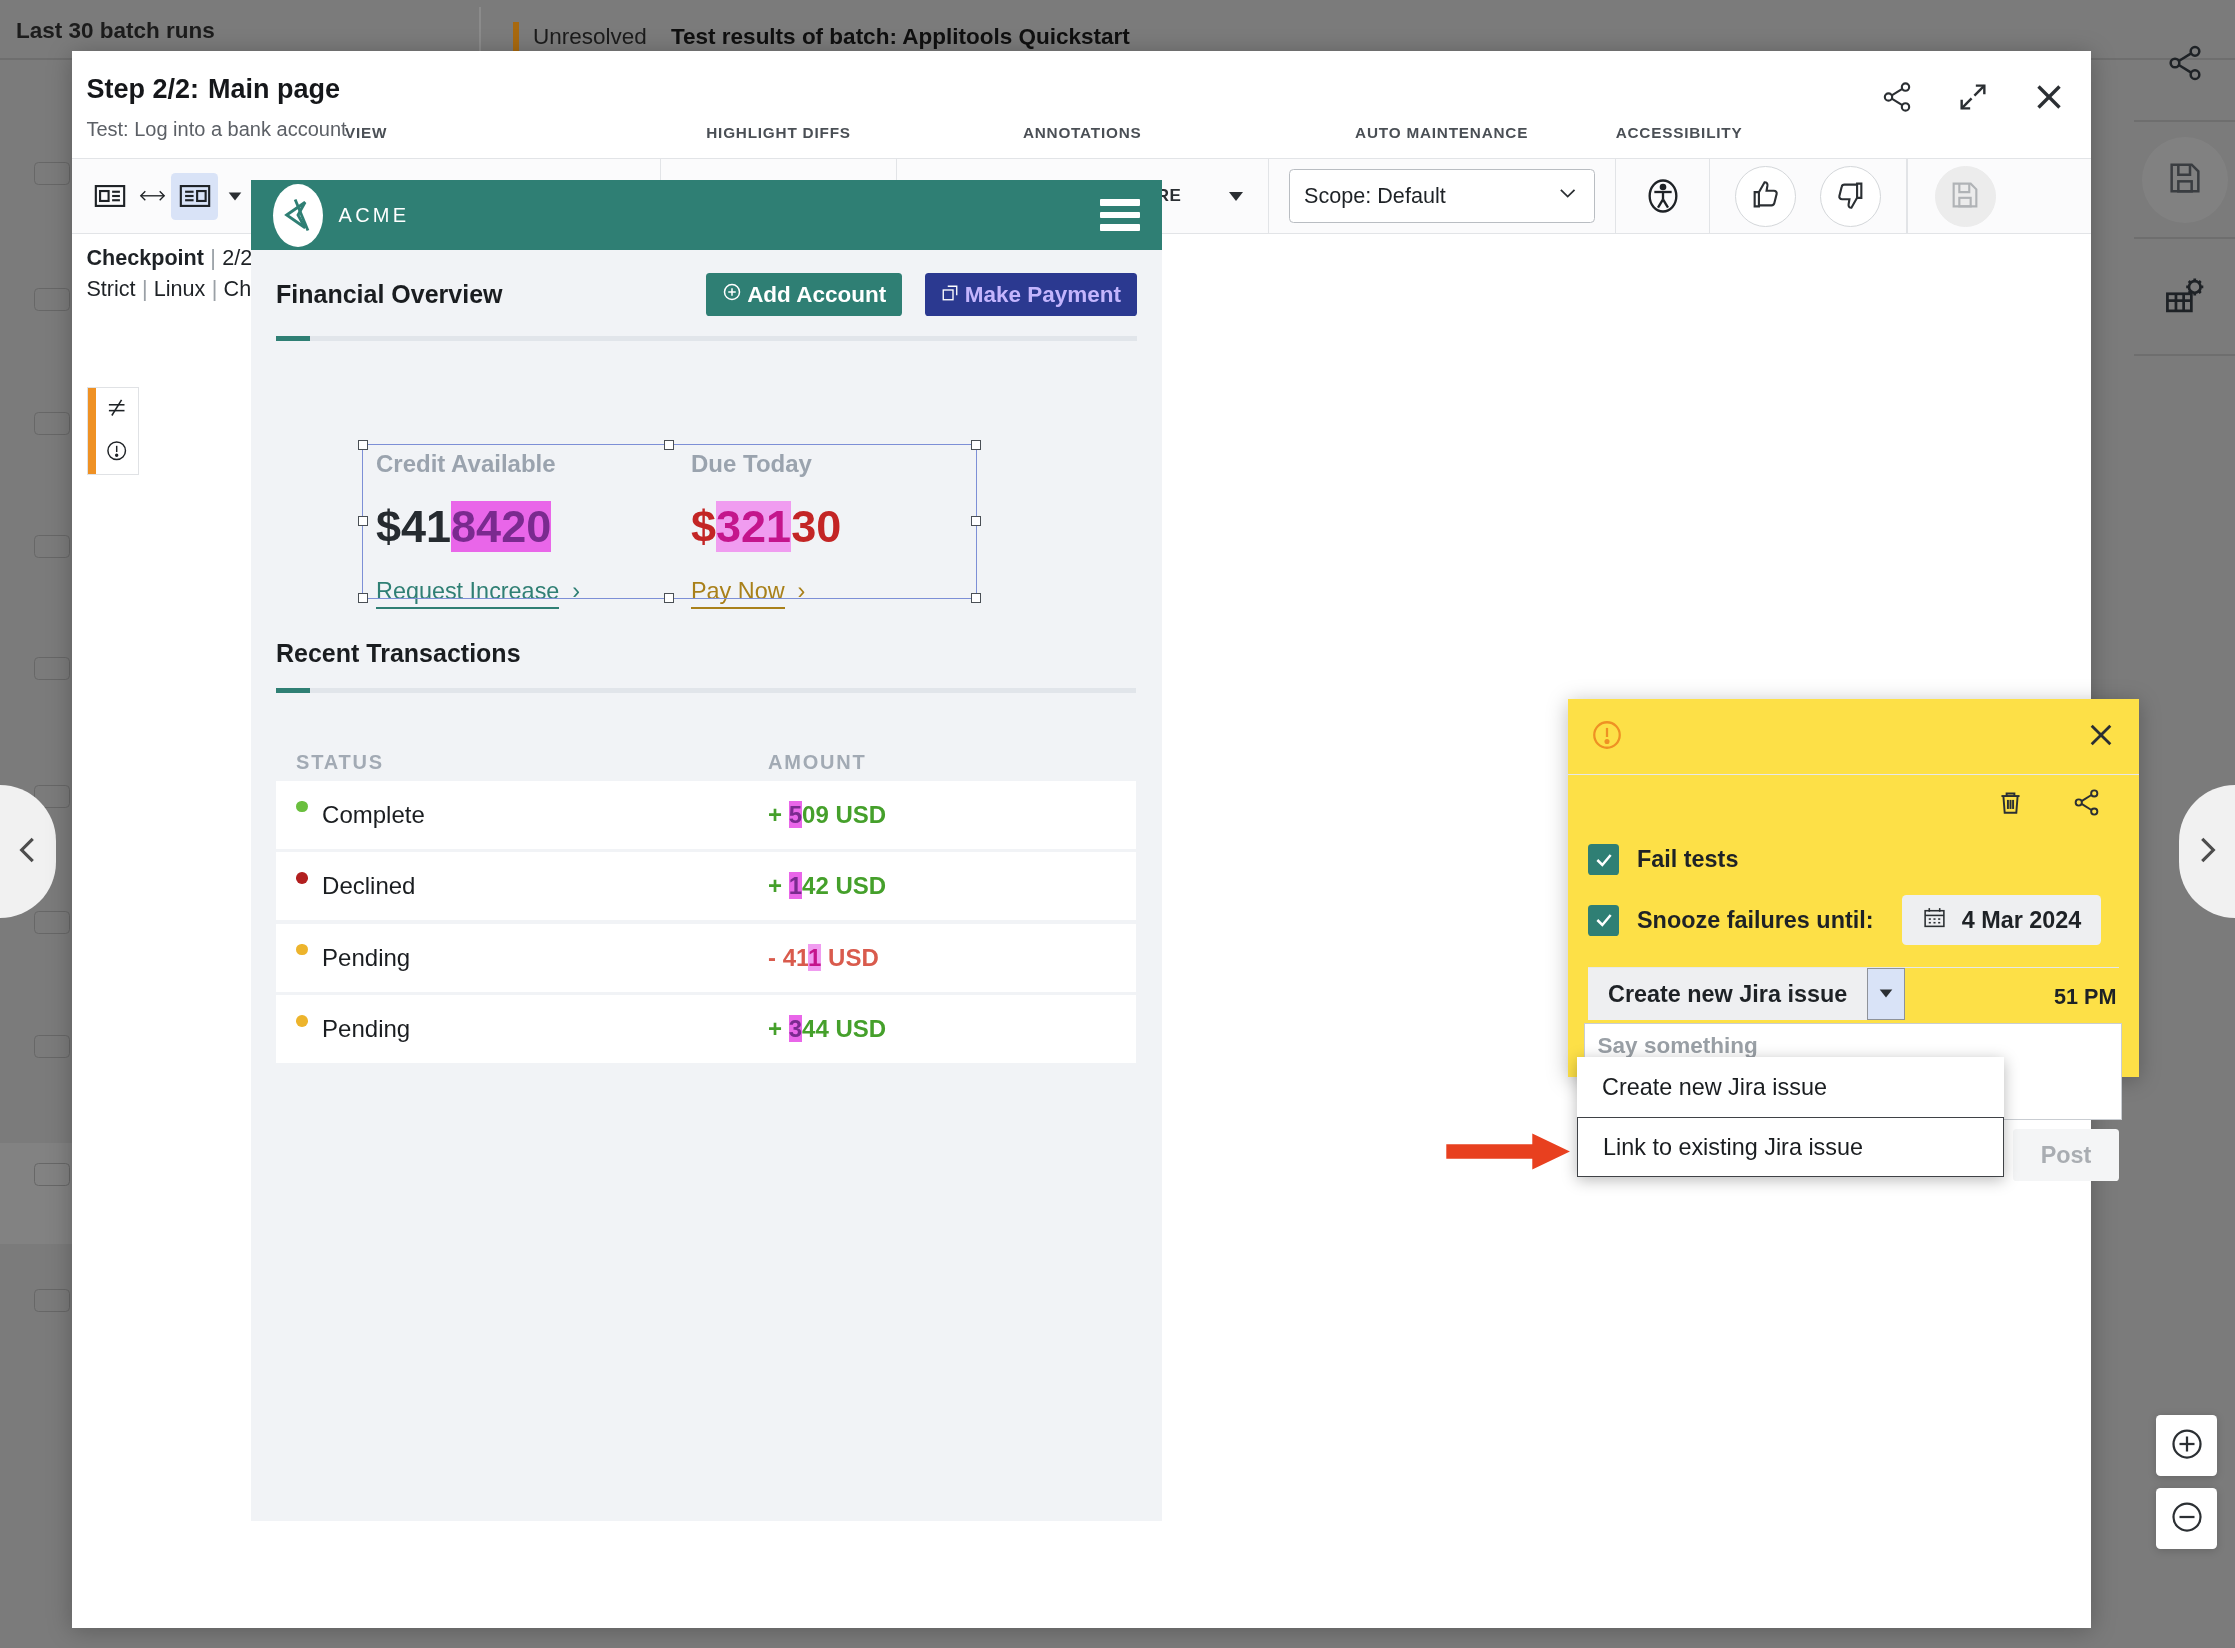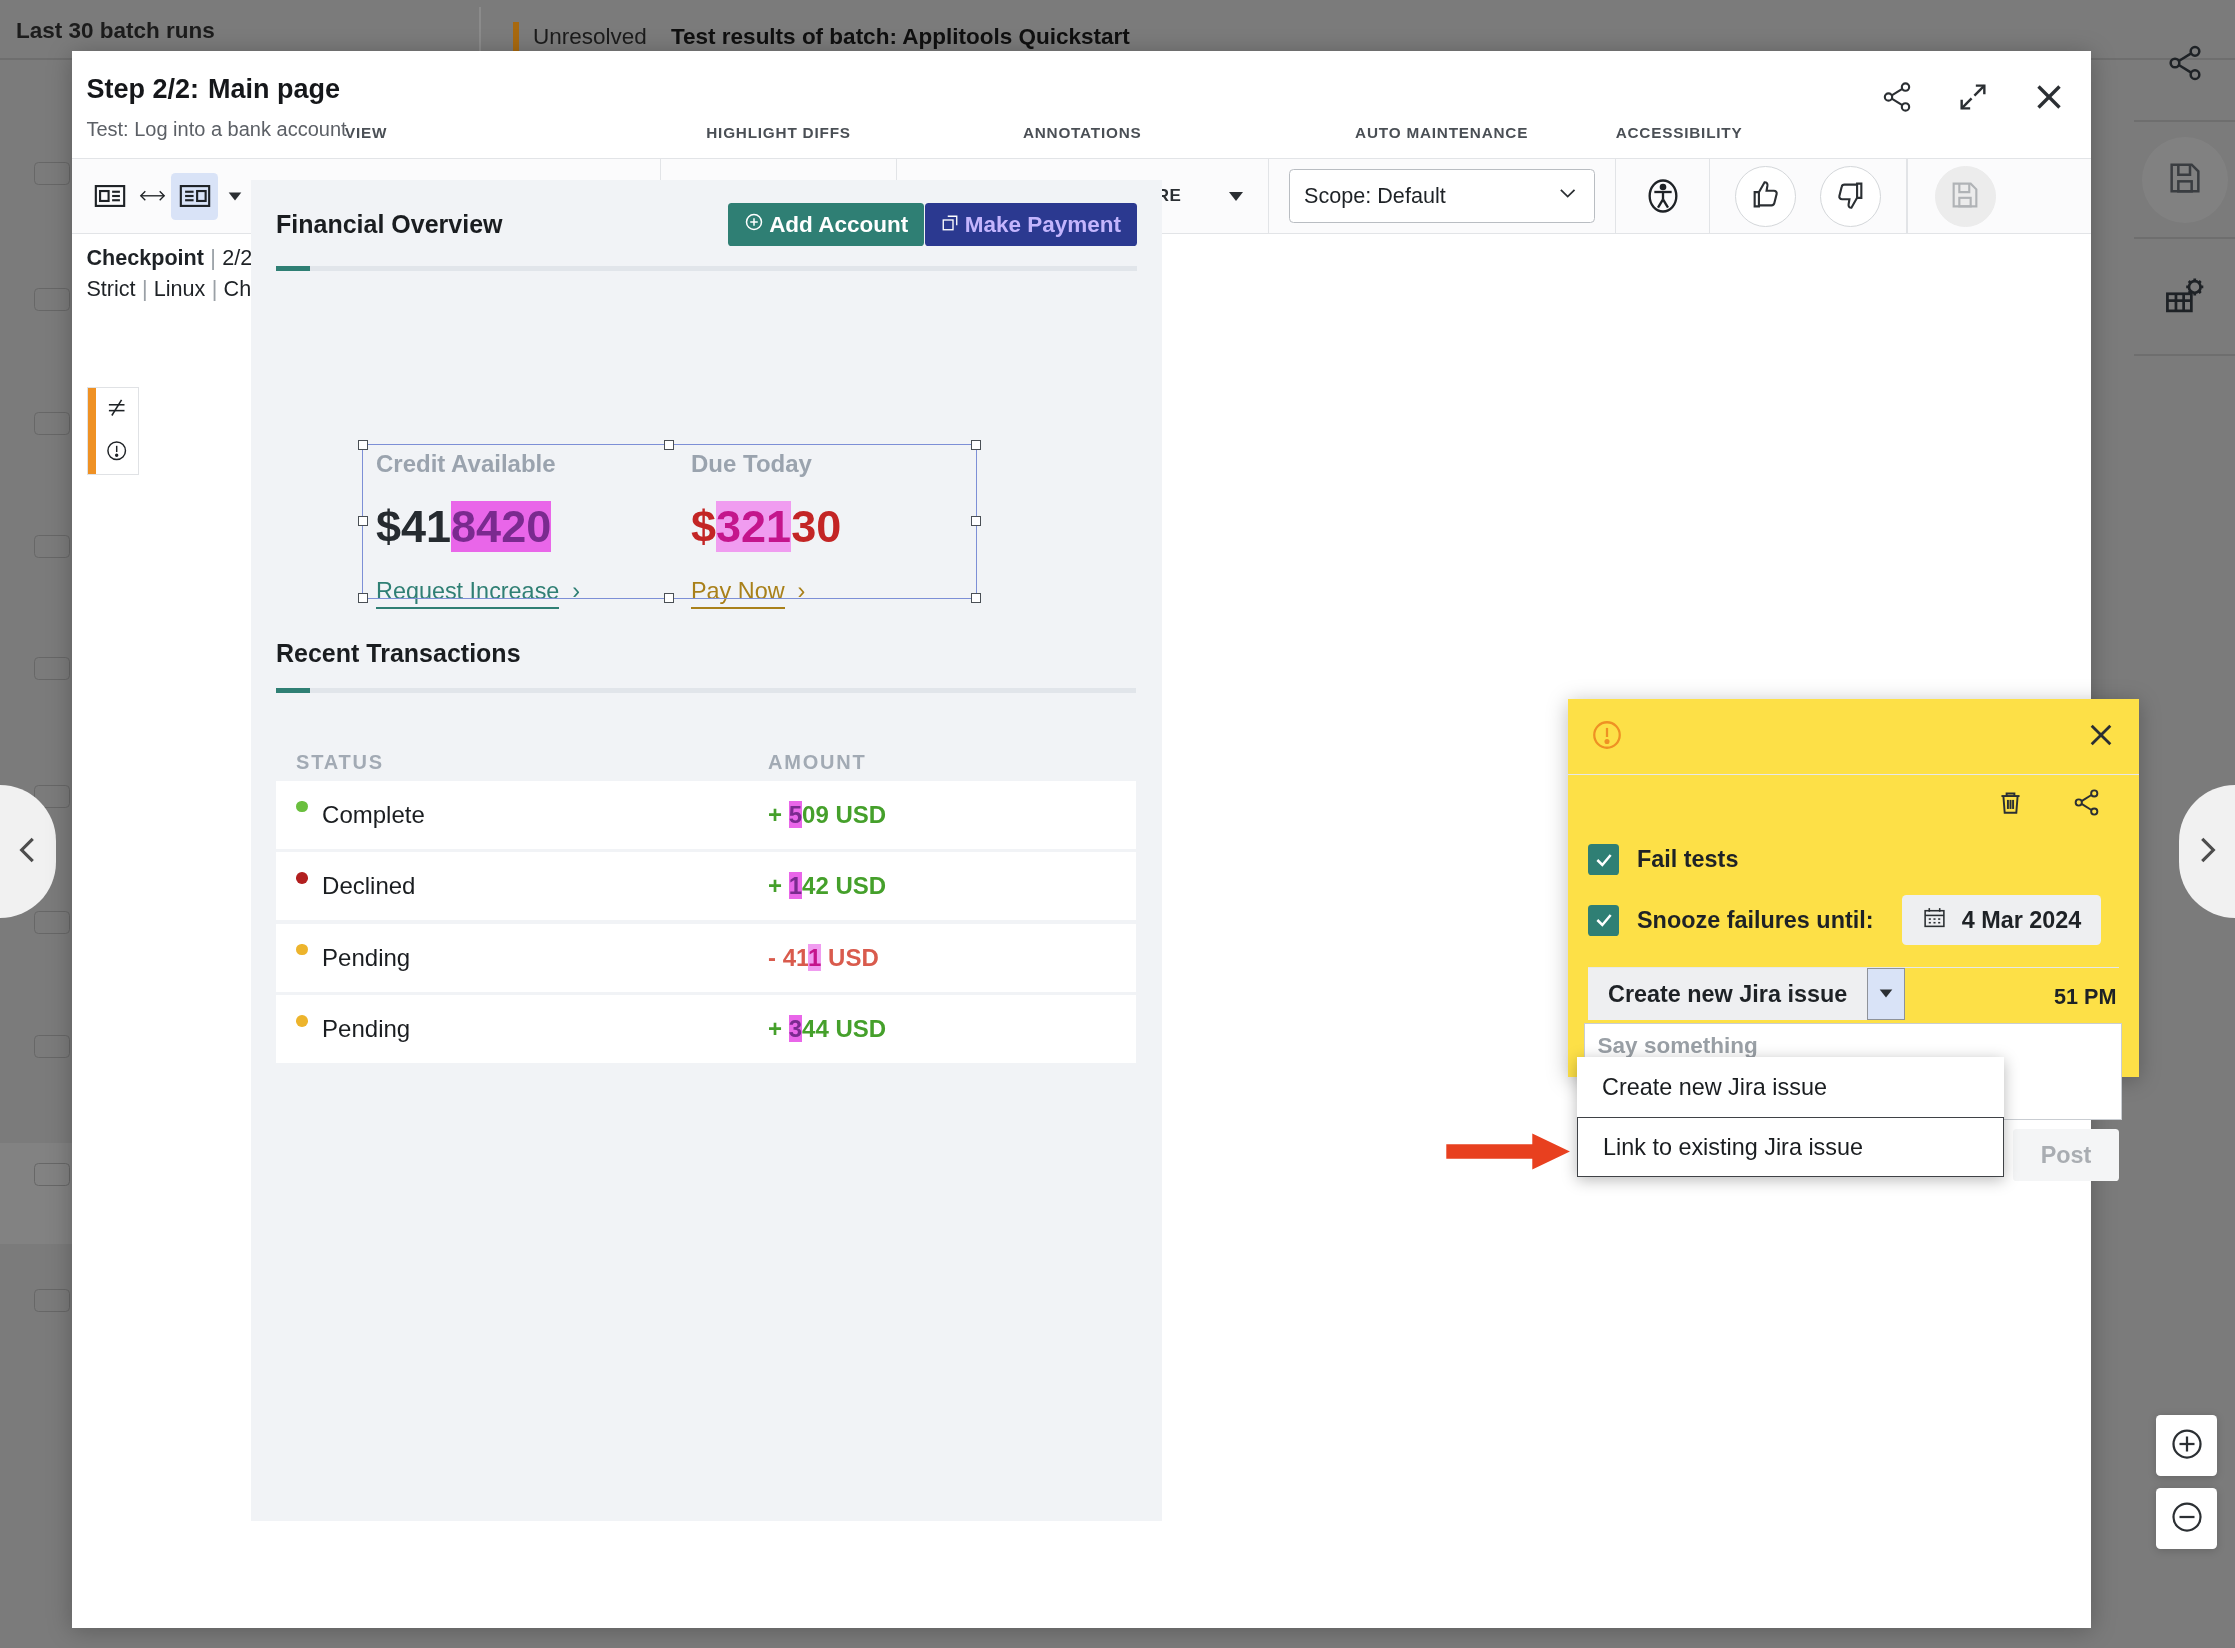--- a/index.html
+++ b/index.html
@@ -187,21 +187,21 @@
   }
   .acme-name {
     color: #ffffff; font-size: 20px; letter-spacing: 3.2px;
   }
   .acme-burger { display: flex; flex-direction: column; gap: 6.3px; }
   .acme-burger i { display: block; width: 40px; height: 6.3px; background: #fff; border-radius: 0.9px; }
 
   .acme-body { padding: 23.4px 25px 0 25px; }
   .sec-head { display: flex; align-items: center; justify-content: space-between; }
   .sec-title { font-size: 25px; font-weight: bold; color: #1a1d20; }
-  .sec-actions { display: flex; gap: 1px; align-items: flex-end; }
+  .sec-actions { display: flex; gap: 23px; align-items: flex-end; }
   .btn-add {
     background: #2f7f74; color: #fff; border: none; border-radius: 3.6px;
     padding: 0 16px; height: 43px; font-size: 22.5px; font-weight: bold;
     display: flex; align-items: center; gap: 5.4px; cursor: pointer;
     font-family: "Liberation Sans", sans-serif;
   }
   .btn-pay {
     background: #2b3990; color: #c4b5fd; border: none; border-radius: 3.6px;
     padding: 0 16px; height: 43px; font-size: 22.5px; font-weight: bold;
     display: flex; align-items: center; gap: 5.4px; cursor: pointer;
@@ -699,20 +699,36 @@
       <svg width="23.4" height="23.4" viewBox="0 0 24 24" fill="none" stroke="#1e2226" stroke-width="1.5">
         <circle cx="12" cy="12" r="9"></circle>
           <line x1="12" y1="7" x2="12" y2="13.4"></line>
           <circle cx="12" cy="16.6" r="1" fill="#1e2226"></circle>
       </svg>
     </span>
   </div>
 </div>
 
 <div class="acme" style="z-index:11;">
+  <div class="acme-header">
+    <div class="acme-brand">
+      <div class="acme-logo">
+        <svg width="34" height="38" viewBox="0 0 24 26" fill="none" stroke="#2f7f74" stroke-width="2">
+          <path d="M4 13 L17 4 L12 13 L17 22 Z"></path>
+          <line x1="10" y1="2" x2="19" y2="24"></line>
+        </svg>
+      </div>
+      <div class="acme-name">ACME</div>
+    </div>
+    <div class="acme-burger">
+      <i></i>
+      <i></i>
+      <i></i>
+    </div>
+  </div>
 
   <div class="acme-body">
     <div class="sec-head">
       <div class="sec-title">Financial Overview</div>
       <div class="sec-actions">
         <button class="btn-add">
           <span>
             <svg width="20" height="20" viewBox="0 0 24 24" fill="none" stroke="#fff" stroke-width="1.8">
               <circle cx="12" cy="12" r="9"></circle>
                 <line x1="12" y1="7.5" x2="12" y2="16.5"></line>

